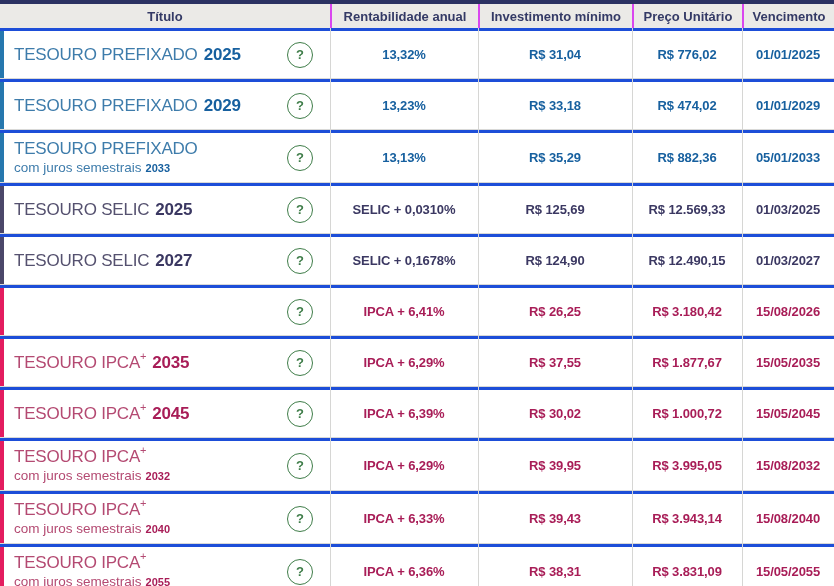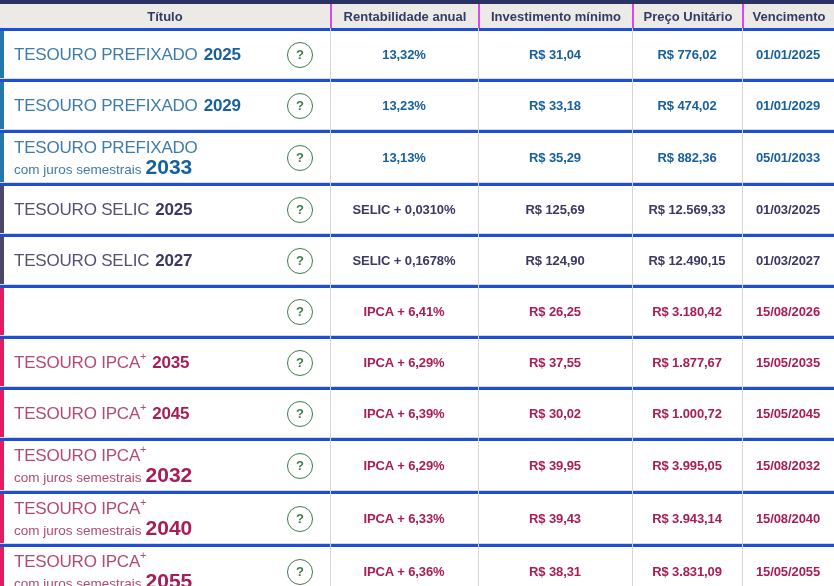--- a/index.html
+++ b/index.html
@@ -33,21 +33,21 @@
   .row.tall{height:49px;}
   .bar{position:absolute;left:0;top:0;bottom:0;width:4px;background:var(--bar);}
   .cell{display:flex;align-items:center;justify-content:center;}
   .titlecell{justify-content:flex-start;padding-left:14px;box-sizing:border-box;position:relative;}
   .titletext{display:flex;flex-direction:column;justify-content:center;}
   .t1{font-size:17px;letter-spacing:-0.2px;line-height:20px;color:var(--title);white-space:nowrap;}
   .t1 sup{font-size:11px;line-height:0;position:relative;top:-1px;}
   .t1 b,.t2 b{color:var(--strong);font-weight:bold;}
   .t1 b{margin-left:6px;margin-top:32px;}
   .t2{font-size:13.5px;line-height:17px;color:var(--title);white-space:nowrap;}
-  .t2 b{font-size:21px;margin-left:4px;}
+  .t2 b{font-size:11px;margin-left:4px;}
   .row:not(.tall) .t2{display:none;}
   .help{
     position:absolute;right:17px;top:50%;transform:translateY(-50%);
     width:24px;height:24px;border:1px solid var(--help-green);border-radius:50%;
     display:flex;align-items:center;justify-content:center;
     color:var(--help-green);font-size:13px;font-weight:bold;background:#ffffff;
   }
   .val{font-size:13px;font-weight:bold;color:var(--strong);letter-spacing:-0.1px;}
 </style>
 </head>

